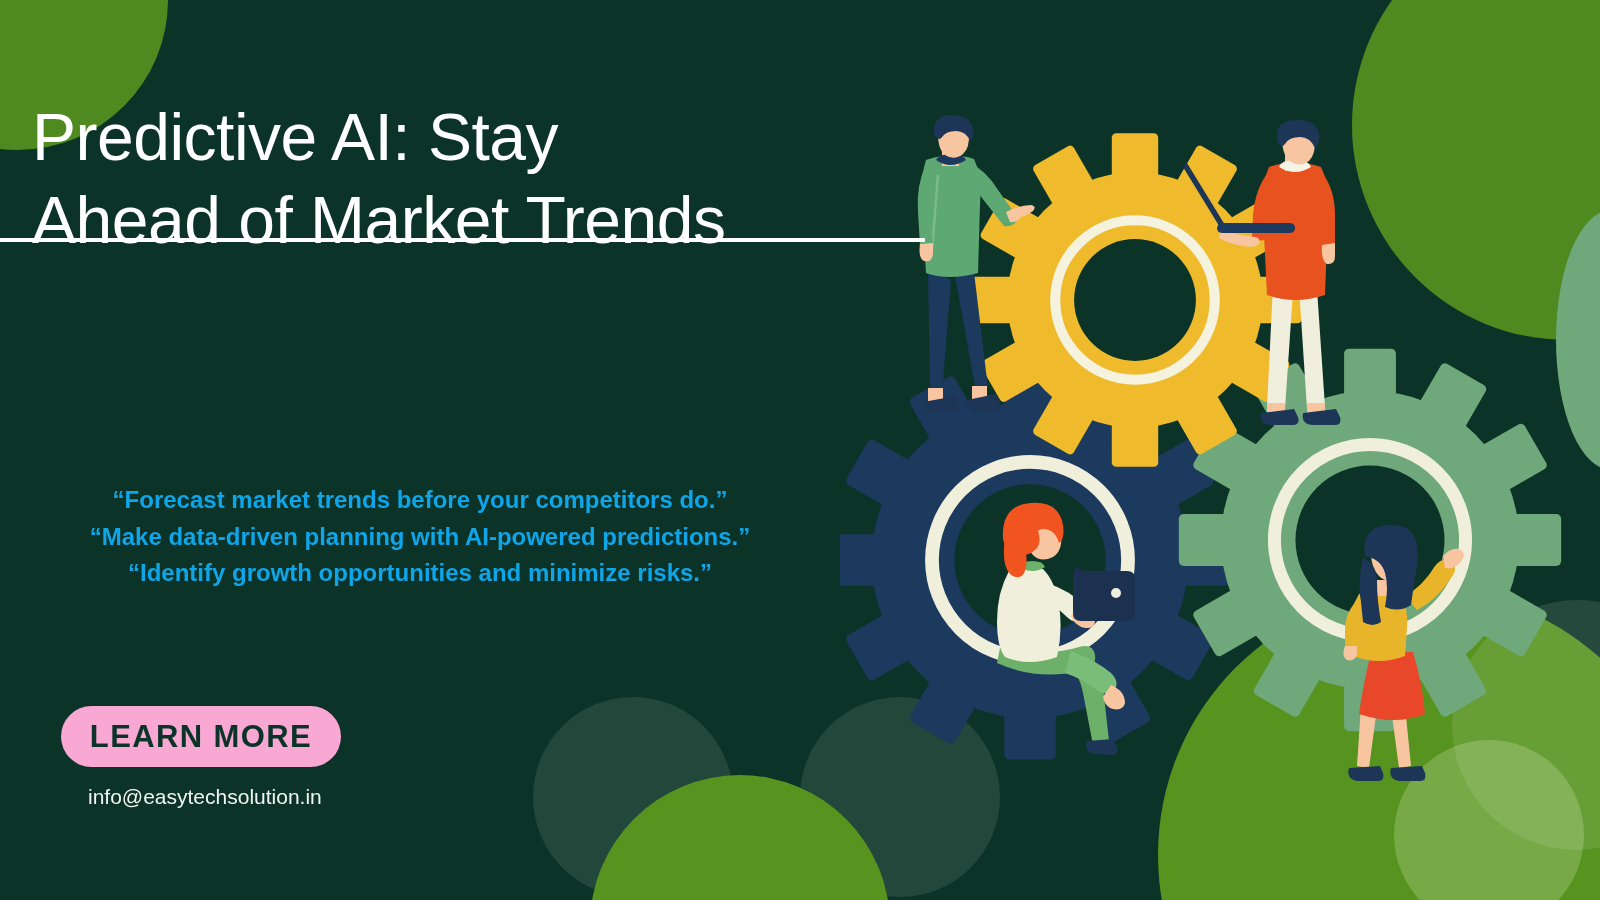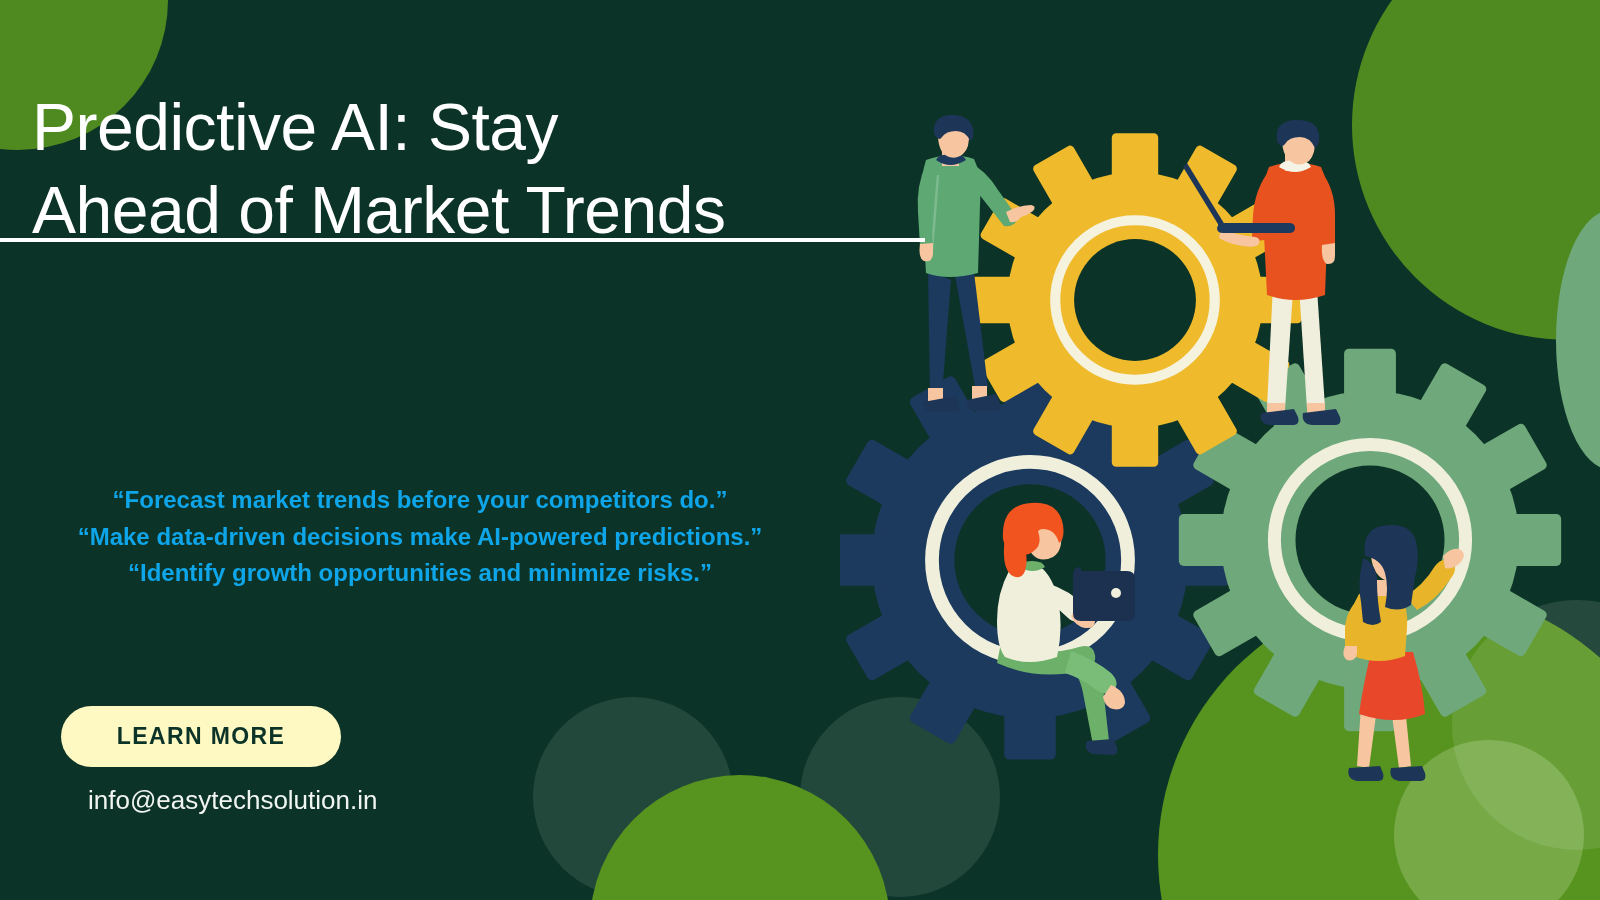--- a/index.html
+++ b/index.html
@@ -68,21 +68,21 @@
 
   
   .text-col {
     position: absolute;
     left: 0; top: 0;
     width: 930px; height: 900px;
     z-index: 5;
   }
   .headline {
     position: absolute;
-    left: 32px; top: 42px;
+    left: 32px; top: 52px;
     width: 890px;
     color: #ffffff;
     font-size: 66px;
     line-height: 1.25;
     font-weight: 300;
     letter-spacing: -0.5px;
     white-space: pre-line;
   }
   .divider {
     position: absolute;
@@ -110,35 +110,35 @@
     color: #0ea5e9;
     font-size: 24px;
     font-weight: 700;
     line-height: 36.6px;
     white-space: nowrap;
   }
   .cta {
     position: absolute;
     left: 61px; top: 706px;
     width: 280px; height: 61px;
-    background: #fef9c3;
+    background: #f9a8d4;
     border: none;
     border-radius: 31px;
     color: #0c3327;
     font-family: "Liberation Sans", sans-serif;
-    font-size: 23px;
+    font-size: 31px;
     font-weight: 700;
     letter-spacing: 1.4px;
     cursor: pointer;
   }
   .email {
     position: absolute;
     left: 88px; top: 785px;
     color: #f1f5f2;
-    font-size: 26px;
+    font-size: 21px;
     font-weight: 400;
   }
 
   
   .illustration {
     position: absolute;
     left: 840px; top: 0;
     width: 760px; height: 900px;
     z-index: 4;
   }
@@ -354,21 +354,21 @@
   <div class="text-col">
 
     <h1 class="headline">Predictive AI: Stay
 Ahead of Market Trends</h1>
 
     <div class="divider"></div>
 
 
     <div class="quotes">
       <div class="quote-line">“Forecast market trends before your competitors do.”</div>
-      <div class="quote-line">“Make data-driven decisions make AI-powered predictions.”</div>
+      <div class="quote-line">“Make data-driven planning with AI-powered predictions.”</div>
       <div class="quote-line">“Identify growth opportunities and minimize risks.”</div>
     </div>
 
     <button class="cta">LEARN MORE</button>
 
     <div class="email">info@easytechsolution.in</div>
 
   </div>
 
 </div>

